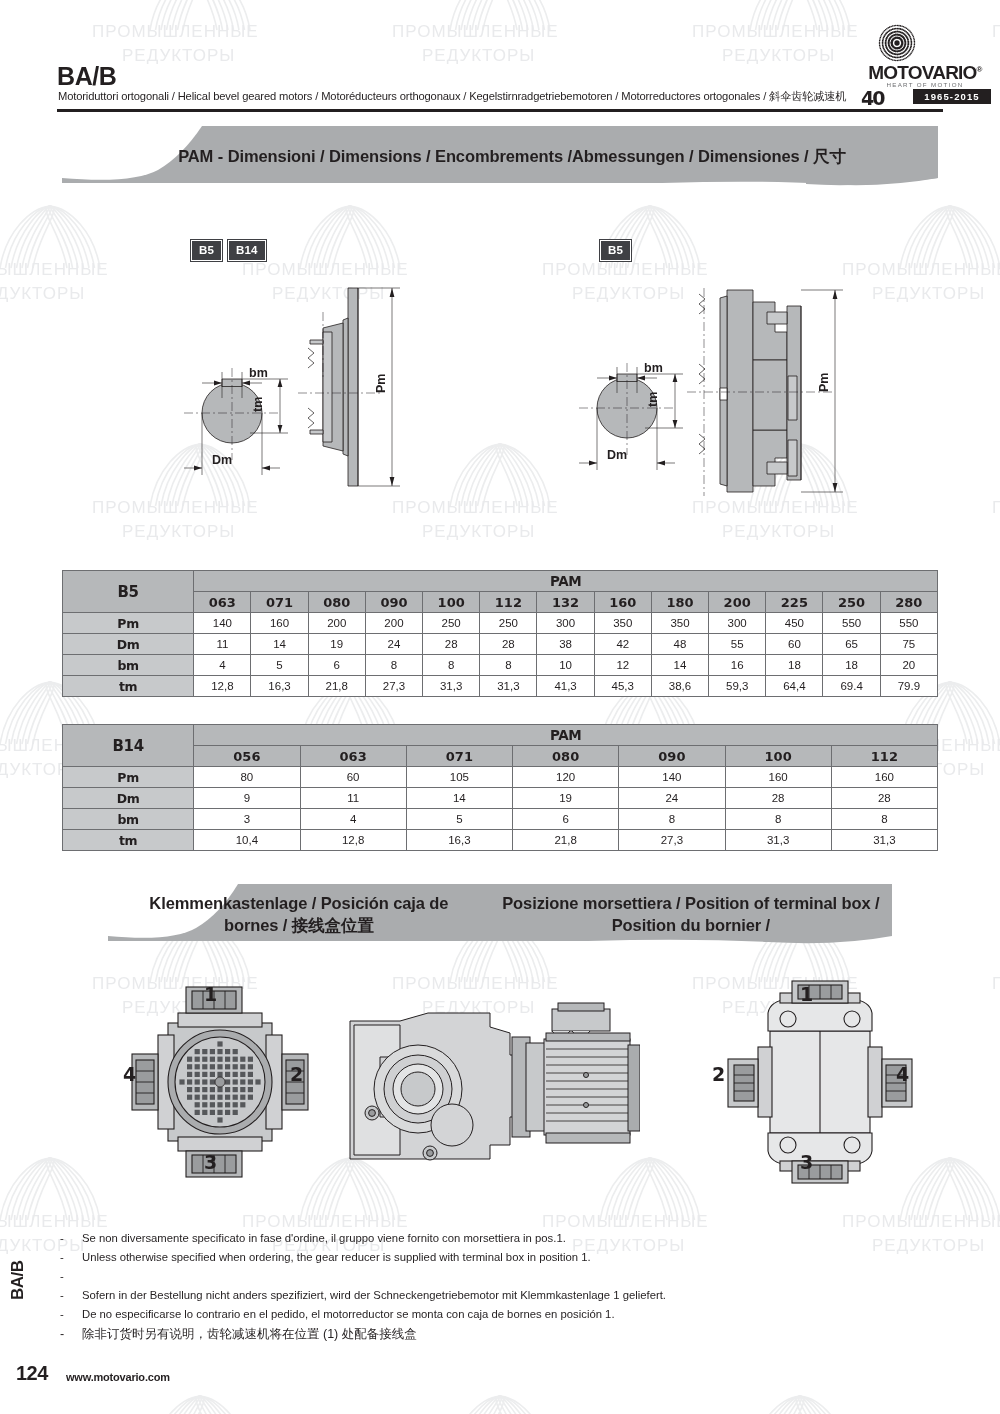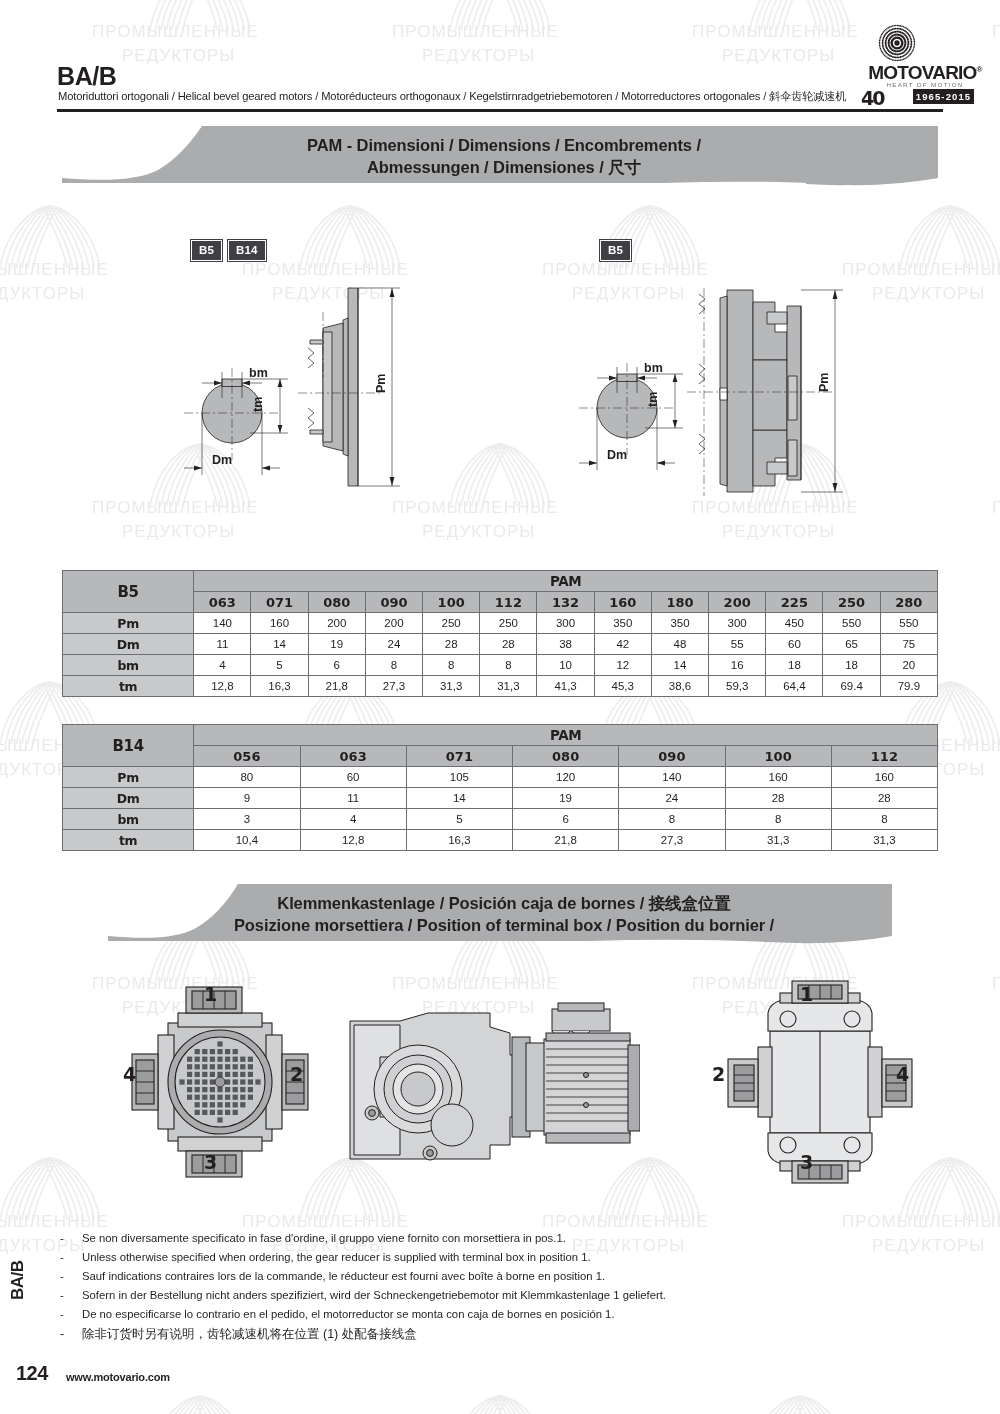--- a/index.html
+++ b/index.html
@@ -43,31 +43,31 @@
   #logo-tag {
     position:absolute; left:0; top:57px; width:140px; text-align:center;
     font-size:6.2px; letter-spacing:1.3px; color:#6d6e71;
   }
   #logo-anniv { position:absolute; left:6px; top:64px; width:134px; height:17px; }
   #anniv-num {
     position:absolute; left:0; top:-1px; font-size:19px; font-weight:bold;
     font-family:"DejaVu Sans", sans-serif; color:#231f20; letter-spacing:-2px;
   }
   #anniv-badge {
-    position:absolute; left:52px; top:1px; width:61px; height:15px;
+    position:absolute; left:52px; top:1px; width:78px; height:15px;
     background:#231f20; color:#ffffff; font-size:9.5px; font-weight:bold;
     letter-spacing:1.1px; text-align:center; line-height:15px;
   }
 
   
   .ribbon { position:absolute; z-index:4; }
   .ribbon-svg { position:absolute; left:0; top:0; }
   .ribbon-text {
-    position:absolute; left:4px; top:0; width:100%; height:100%;
-    display:flex; flex-direction:column; align-items:center; justify-content:center;
+    position:absolute; left:12px; top:0; width:100%; height:100%;
+    display:flex; flex-direction:row; align-items:center; justify-content:center;
     font-size:16.5px; font-weight:bold; color:#231f20; line-height:1.32;
     text-align:center; letter-spacing:-0.1px;
   }
   #ribbon-top { left:62px; top:126px; width:876px; height:62px; }
   #ribbon-bottom { left:108px; top:884px; width:784px; height:62px; }
 
   
   .badge {
     position:absolute; background:#3f4044; color:#ffffff;
     font-size:11.5px; font-weight:bold; text-align:center;
@@ -1187,21 +1187,20 @@
     <div class="note">
       <span class="dash">-</span>
       <span>Se non diversamente specificato in fase d'ordine, il gruppo viene fornito con morsettiera in pos.1.</span>
     </div>
     <div class="note">
       <span class="dash">-</span>
       <span>Unless otherwise specified when ordering, the gear reducer is supplied with terminal box in position 1.</span>
     </div>
     <div class="note">
       <span class="dash">-</span>
-      <span>Sauf indications contraires lors de la commande, le réducteur est fourni avec boîte à borne en position 1.</span>
     </div>
     <div class="note">
       <span class="dash">-</span>
       <span>Sofern in der Bestellung nicht anders spezifiziert, wird der Schneckengetriebemotor mit Klemmkastenlage 1 geliefert.</span>
     </div>
     <div class="note">
       <span class="dash">-</span>
       <span>De no especificarse lo contrario en el pedido, el motorreductor se monta con caja de bornes en posición 1.</span>
     </div>
     <div class="note cjk">

